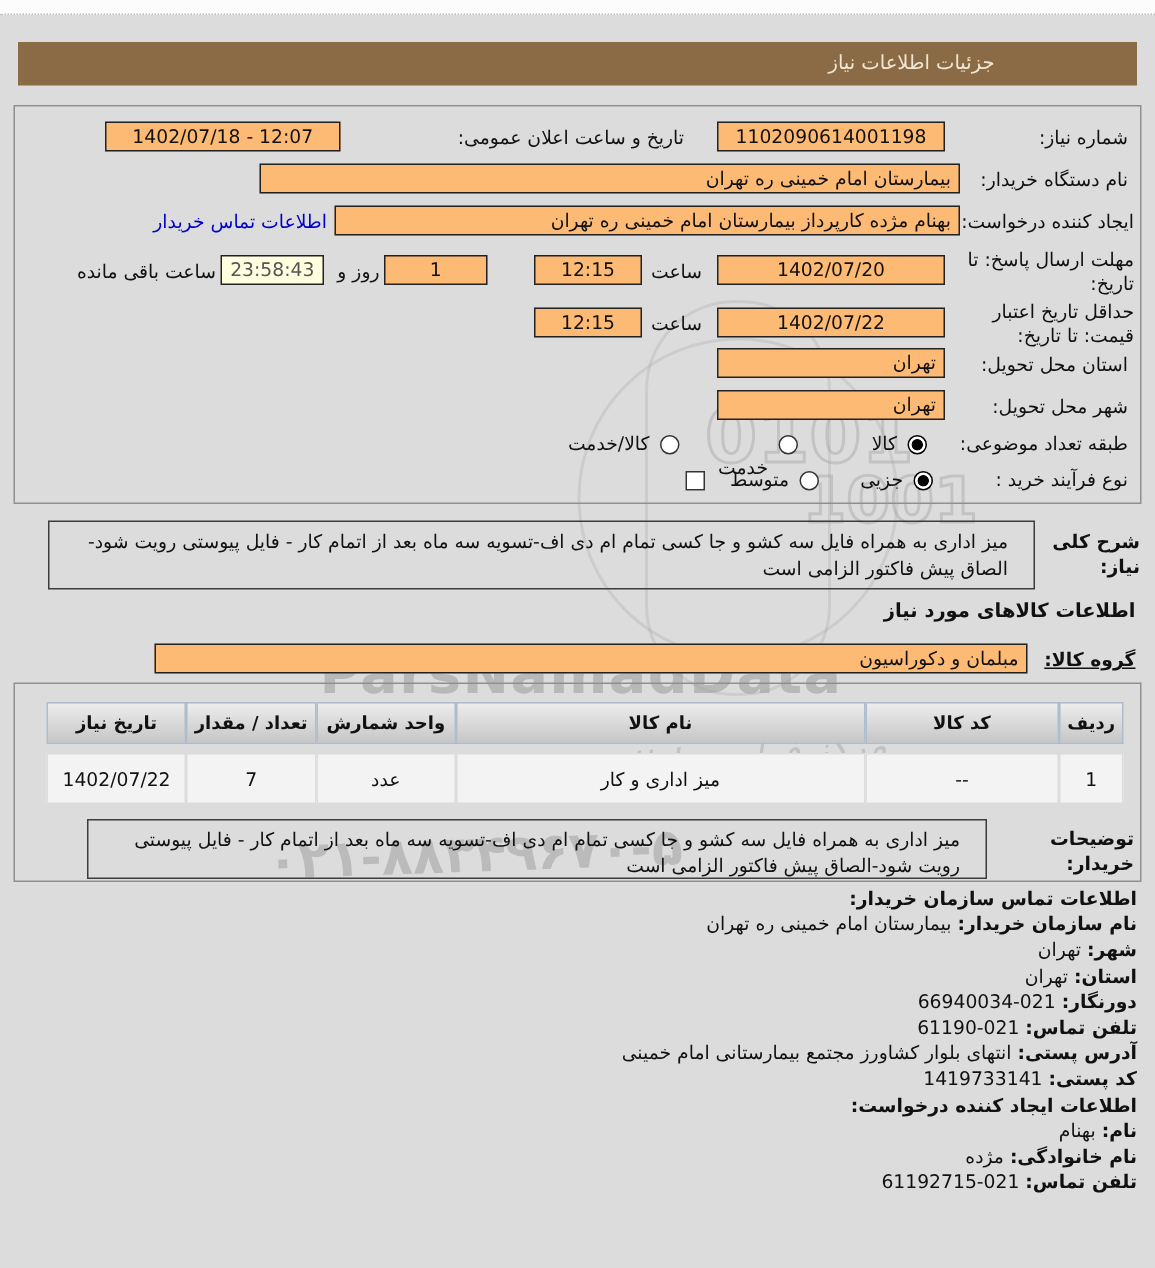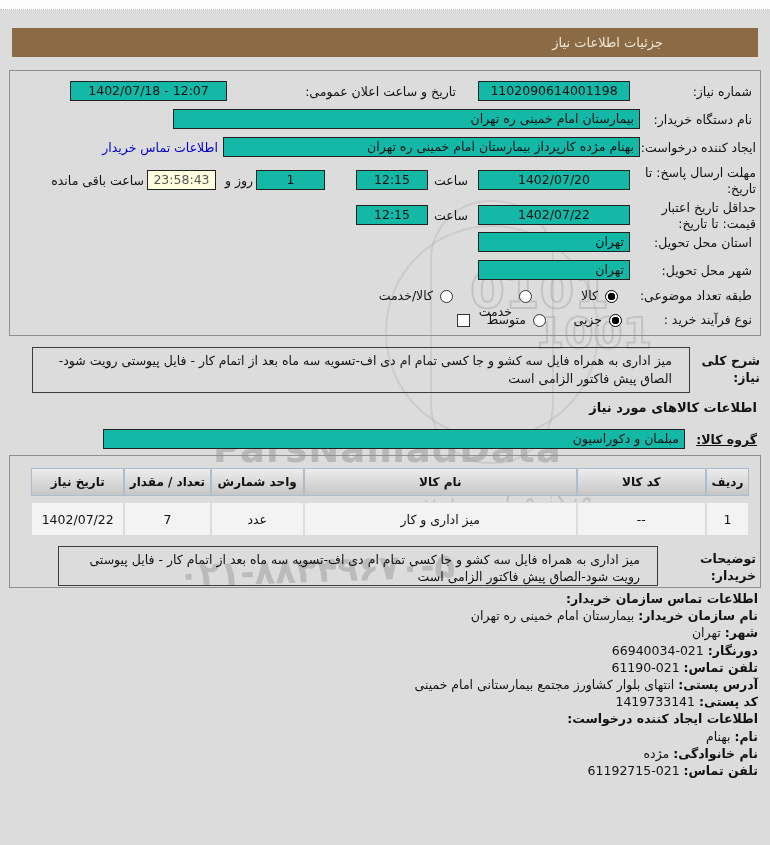--- a/index.html
+++ b/index.html
@@ -8,21 +8,21 @@
   .abs{position:absolute;}
   .top-strip{top:0;left:0;width:770px;height:9px;background:#fcfcfc;border-bottom:1px dotted #bcbcbc;}
   .title-bar{top:28px;right:12px;width:746px;height:29px;background:#8b6b45;color:#efe7d3;
              font-size:13px;line-height:29px;box-sizing:border-box;padding-right:95px;}
   .panel{border:1px solid #8f8f8f;}
   .main-panel{top:70px;right:9px;width:750px;height:264px;}
   .goods-panel{top:455px;right:9px;width:750px;height:131px;}
   .lbl{white-space:nowrap;}
   .lbl2{line-height:16px;}
   .b{font-weight:bold;}
-  .box{background:#14b8a6;border:1px solid #222;height:18px;line-height:18px;box-sizing:content-box;
+  .box{background:#fdba74;border:1px solid #222;height:18px;line-height:18px;box-sizing:content-box;
        font-size:12.5px;overflow:hidden;white-space:nowrap;}
   .box.center{text-align:center;}
   .box.rtl-val{text-align:right;padding-right:5px;}
   .num{direction:ltr;unicode-bidi:isolate;}
   .link{color:#0000cc;cursor:pointer;white-space:nowrap;}
   .countdown{background:#ffffdf;color:#555;text-align:center;}
   .radio{width:11px;height:11px;border:1px solid #333;border-radius:50%;background:#fff;display:inline-block;}
   .radio.on{background:radial-gradient(circle at 50% 50%, #000 0 3.5px, #fff 4px);border-color:#000;}
   .checkbox{width:11px;height:11px;border:1px solid #333;background:#fff;display:inline-block;}
   .heading{font-weight:bold;font-size:13px;}
@@ -145,20 +145,21 @@
   </tbody>
     </table>
 
   <div class="abs b lbl2" style="top:550px;right:14px;width:78px;line-height:17px;">توضیحات خریدار:</div>
   <div class="abs txtbox" style="top:546px;right:112px;width:600px;height:40px;line-height:17px;">میز اداری به همراه فایل سه کشو و جا کسی تمام ام دی اف-تسویه سه ماه بعد از اتمام کار - فایل پیوستی رویت شود-الصاق پیش فاکتور الزامی است</div>
 
   <div class="abs contact" style="top:590px;right:12px;width:745px;">
     <div><span class="b">اطلاعات تماس سازمان خریدار:</span></div>
     <div><span class="b">نام سازمان خریدار:</span> <span>بیمارستان امام خمینی ره تهران</span></div>
     <div><span class="b">شهر:</span> <span>تهران</span></div>
+    <div><span class="b">استان:</span> <span>تهران</span></div>
     <div><span class="b">دورنگار:</span> <span class="num">66940034-021</span></div>
     <div><span class="b">تلفن تماس:</span> <span class="num">61190-021</span></div>
     <div><span class="b">آدرس پستی:</span> <span>انتهای بلوار کشاورز مجتمع بیمارستانی امام خمینی</span></div>
     <div><span class="b">کد پستی:</span> <span class="num">1419733141</span></div>
     <div><span class="b">اطلاعات ایجاد کننده درخواست:</span></div>
     <div><span class="b">نام:</span> <span>بهنام</span></div>
     <div><span class="b">نام خانوادگی:</span> <span>مژده</span></div>
     <div><span class="b">تلفن تماس:</span> <span class="num">61192715-021</span></div>
   </div>
 

